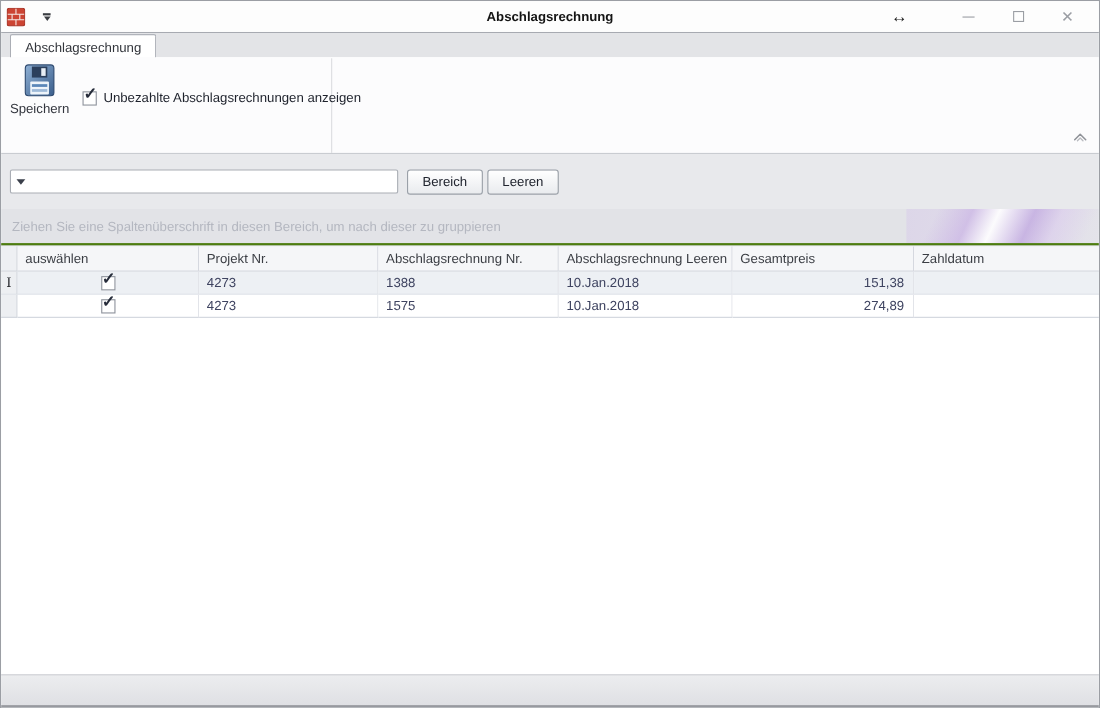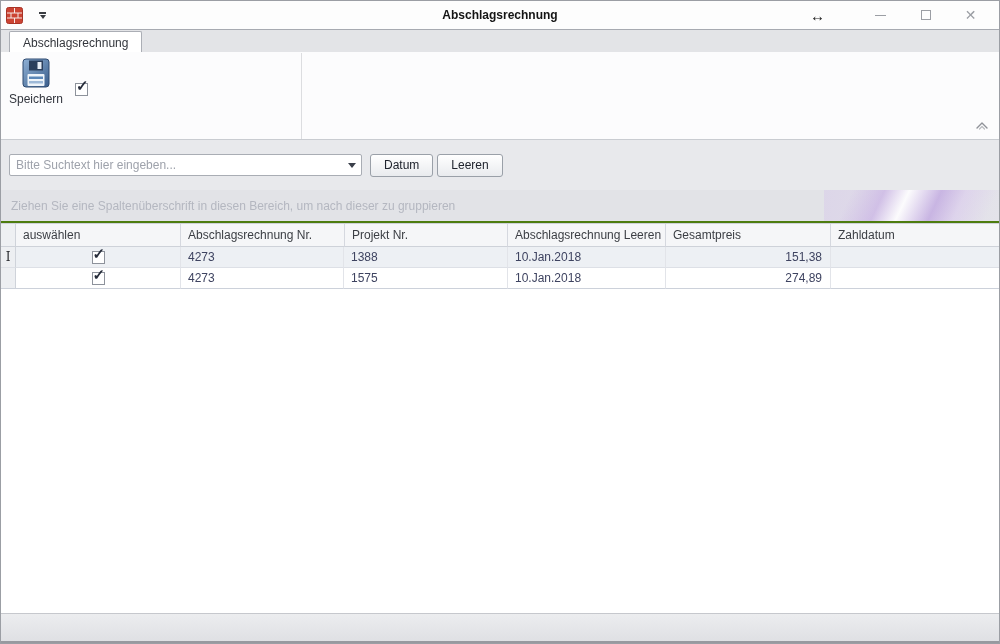--- a/index.html
+++ b/index.html
@@ -142,53 +142,53 @@
             <rect x="7.5" y="17" width="17" height="12" rx="1" fill="#eef4fa"></rect>
             <rect x="9" y="19.5" width="14" height="2.5" fill="#5b87b8"></rect>
             <rect x="9" y="24" width="14" height="2.5" fill="#9db9d8"></rect>
           </svg>
           <span class="lbl">Speichern</span>
         </div>
         <label class="rib-check">
           <span class="cb-box">
               <span class="cb-tick">✓</span>
             </span>
+          <span class="lbl">Unbezahlte Abschlagsrechnungen anzeigen</span>
         </label>
       </div>
     </div>
     <span class="collapse-chevron">
       <svg width="14" height="9" viewBox="0 0 14 9">
         <path d="M2 7 L7 2 L12 7" fill="none" stroke="#8f9298" stroke-width="1.4" stroke-linecap="round" stroke-linejoin="round"></path>
         <path d="M4.5 8 L7 5.5 L9.5 8" fill="none" stroke="#b9bbc0" stroke-width="1.2" stroke-linecap="round" stroke-linejoin="round"></path>
       </svg>
     </span>
   </div>
 
   <div class="searchbar">
     <div class="combo">
-      <input type="text" placeholder="Bitte Suchtext hier eingeben..." style="">
       <span class="combo-arrow">
           <i></i>
         </span>
     </div>
-    <button class="sbtn">Datum</button>
+    <button class="sbtn">Bereich</button>
     <button class="sbtn">Leeren</button>
   </div>
 
   <div class="grouppanel">
     <span class="hint">Ziehen Sie eine Spaltenüberschrift in diesen Bereich, um nach dieser zu gruppieren</span>
     <div class="swirl"></div>
   </div>
 
   <div class="grid">
     <div class="g-row g-head">
       <div class="corner col-ind"></div>
       <div class="hcell col-0">auswählen</div>
+      <div class="hcell col-1">Projekt Nr.</div>
       <div class="hcell col-2">Abschlagsrechnung Nr.</div>
-      <div class="hcell col-1">Projekt Nr.</div>
       <div class="hcell col-3">Abschlagsrechnung Leeren</div>
       <div class="hcell col-4">Gesamtpreis</div>
       <div class="hcell col-5">Zahldatum</div>
     </div>
 
     <div class="g-row g-data row-a">
       <div class="icell col-ind">
           <span>I</span>
         </div>
       <div class="dcell cell-check col-0">

